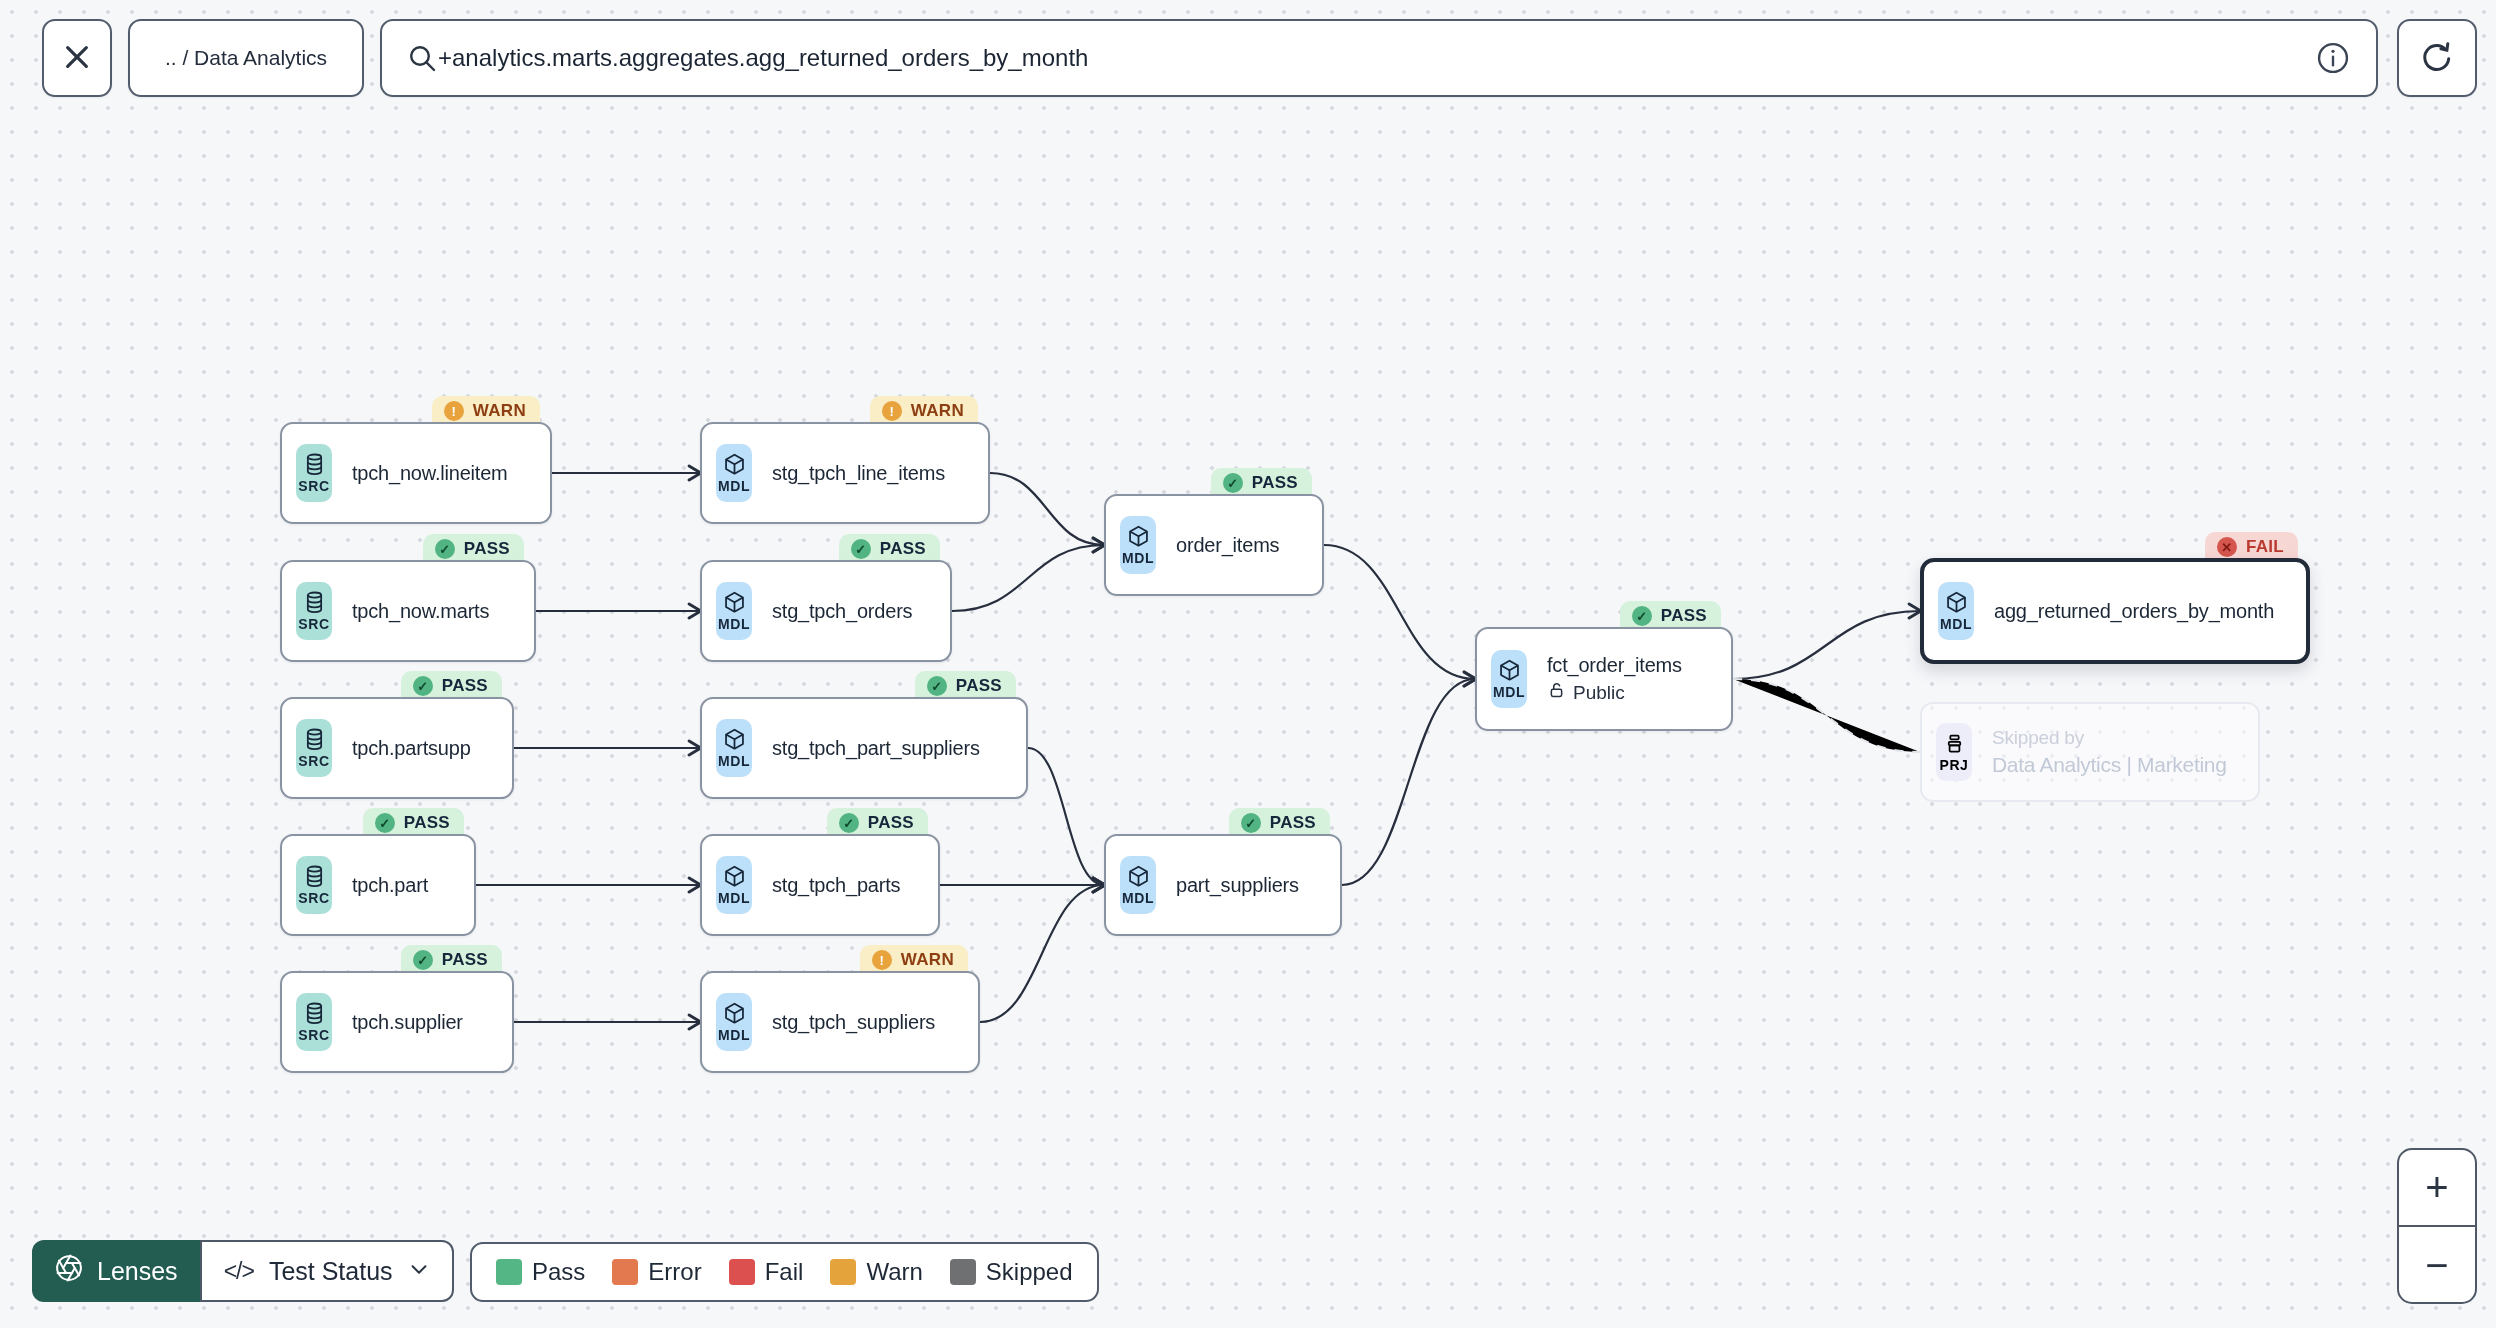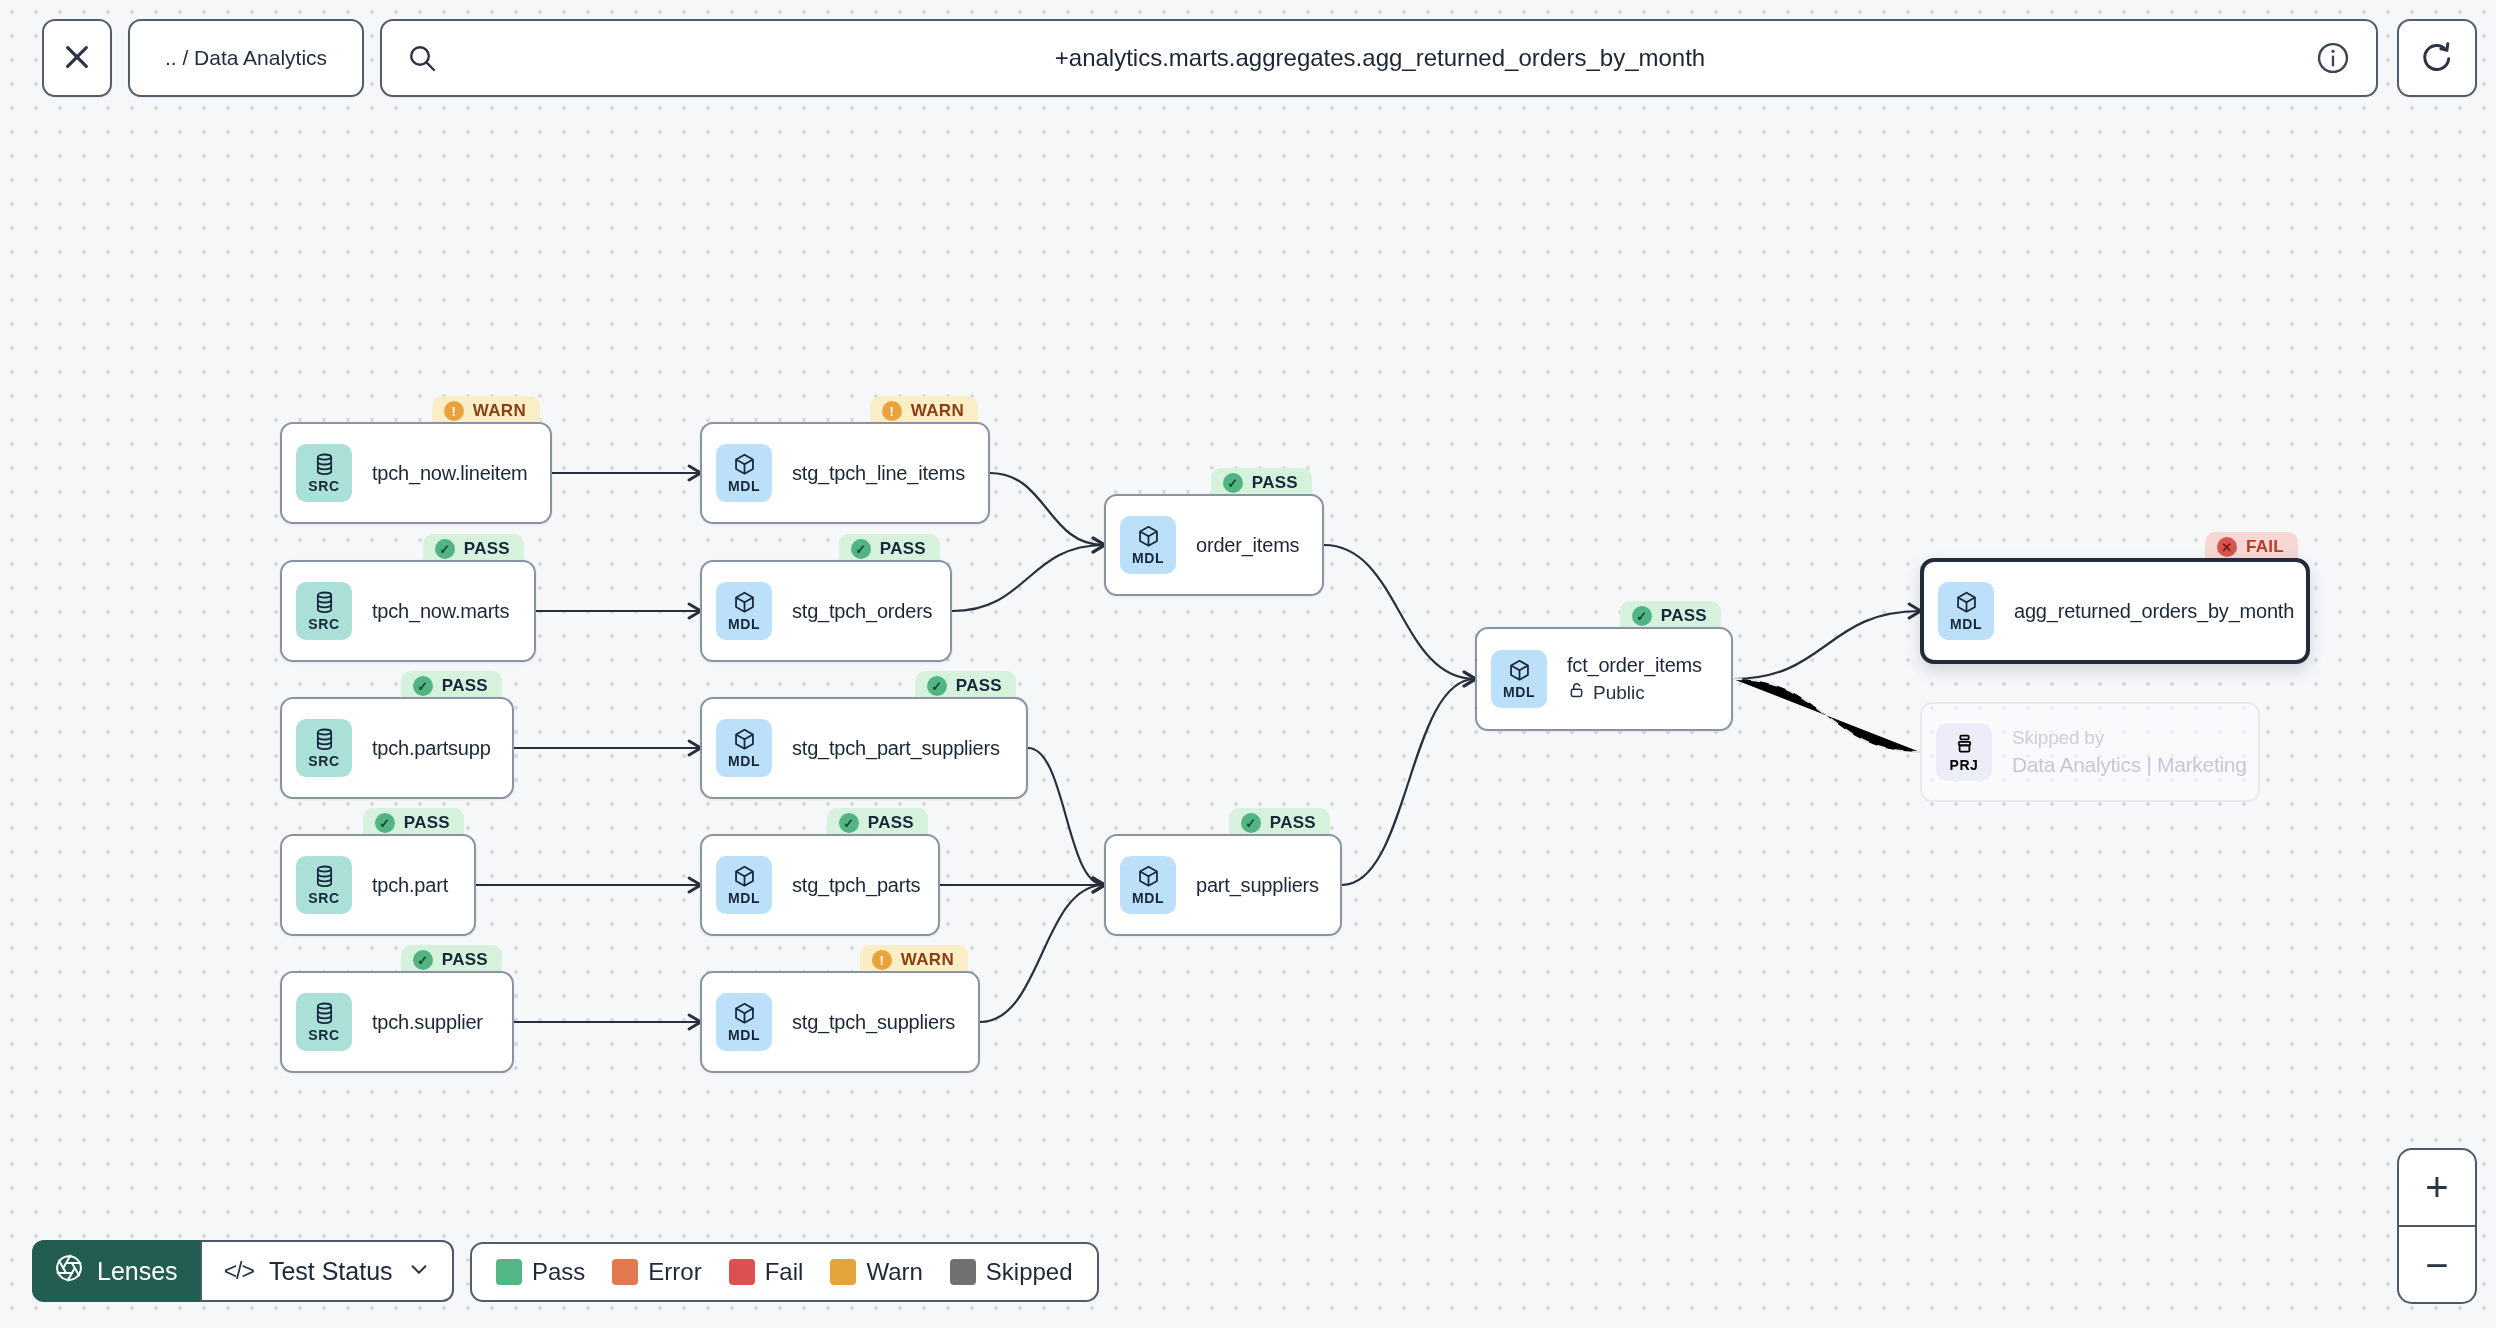--- a/index.html
+++ b/index.html
@@ -27,21 +27,21 @@
   .searchbar {
     position:absolute; top:19px; left:380px; width:1998px; height:78px;
     background:#fff; border:2.5px solid #525C6C; border-radius:13px;
     display:flex; align-items:center; padding:0 24px;
     box-shadow:0 1px 2px rgba(40,50,70,.07);
   }
   .searchbar .s-icon { width:32px; height:32px; flex:0 0 auto; }
   .searchbar .s-icon svg { width:32px; height:32px; stroke:#2A3443; }
   .searchbar input {
     flex:1; border:none; outline:none; background:transparent;
-    font-family:inherit; font-size:24px; color:#1B2534; margin-left:8px;text-align:center;
+    font-family:inherit; font-size:24px; color:#1B2534; margin-left:0;
   }
   .searchbar .i-icon { width:38px; height:38px; flex:0 0 auto; cursor:pointer; }
   .searchbar .i-icon svg { width:38px; height:38px; stroke:#3A4454; }
   .refresh-btn { left:2397px; width:80px; }
   .refresh-btn svg { width:36px; height:36px; stroke:#2A3443; }
 
   
   #edge-layer { position:absolute; left:0; top:0; width:2496px; height:1328px; pointer-events:none; }
   .edge { stroke:#272F3E; stroke-width:2.2; fill:none; }
   .ghost-edge { stroke:#E1E4EA; stroke-width:2; stroke-dasharray:9 9; }
@@ -58,21 +58,21 @@
     font-size:13px; font-weight:700; line-height:1;
   }
   .node .card {
     position:relative; z-index:1; width:100%; height:100%;
     background:#fff; border:2px solid #8A93A2; border-radius:13px;
     display:flex; align-items:center; gap:20px; padding:0 16px 0 14px;
     box-shadow:0 1px 3px rgba(35,45,65,.08); cursor:pointer;
   }
   .node.selected .card { border:4px solid #222B3A; border-radius:14px; box-shadow:0 7px 16px rgba(30,40,60,.16); }
   .type-box {
-    flex:0 0 auto; width:56px; height:58px; border-radius:10px;
+    flex:0 0 auto; width:36px; height:58px; border-radius:10px;
     display:flex; flex-direction:column; align-items:center; justify-content:center;
     color:#17273A;
   }
   .type-box .glyph svg { width:25px; height:25px; display:block; }
   .type-box .t-label { font-size:14px; font-weight:700; letter-spacing:.6px; margin-top:1px; }
   .labels { display:flex; flex-direction:column; justify-content:flex-end; gap:4px; min-width:0; }
   .label { font-size:20px; letter-spacing:-0.2px; color:#1C2736; white-space:nowrap; }
   .sublabel { display:flex; align-items:center; gap:7px; font-size:19px; color:#27313F; }
   .sublabel svg { width:19px; height:19px; stroke:#27313F; }
   .label2 { font-size:20px; letter-spacing:-0.3px; white-space:nowrap; }

